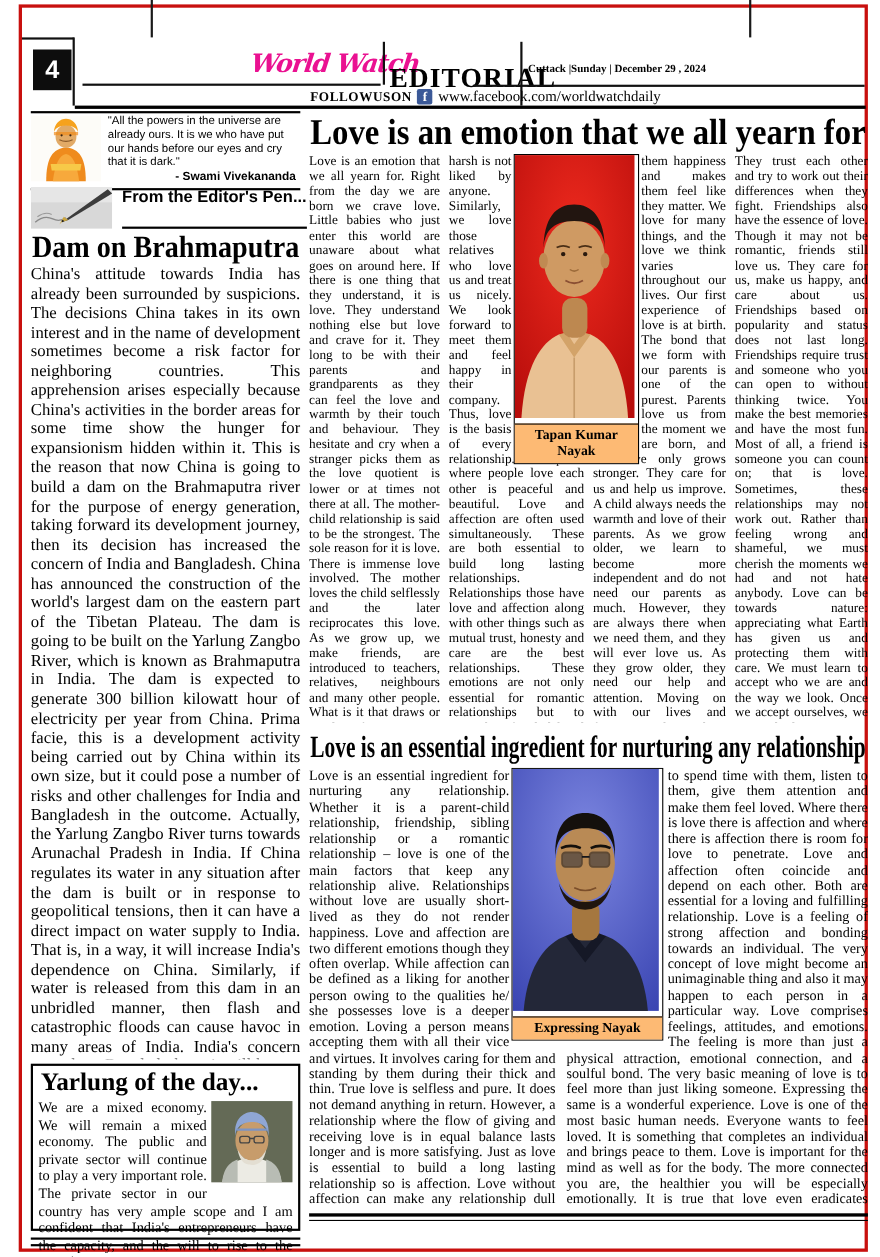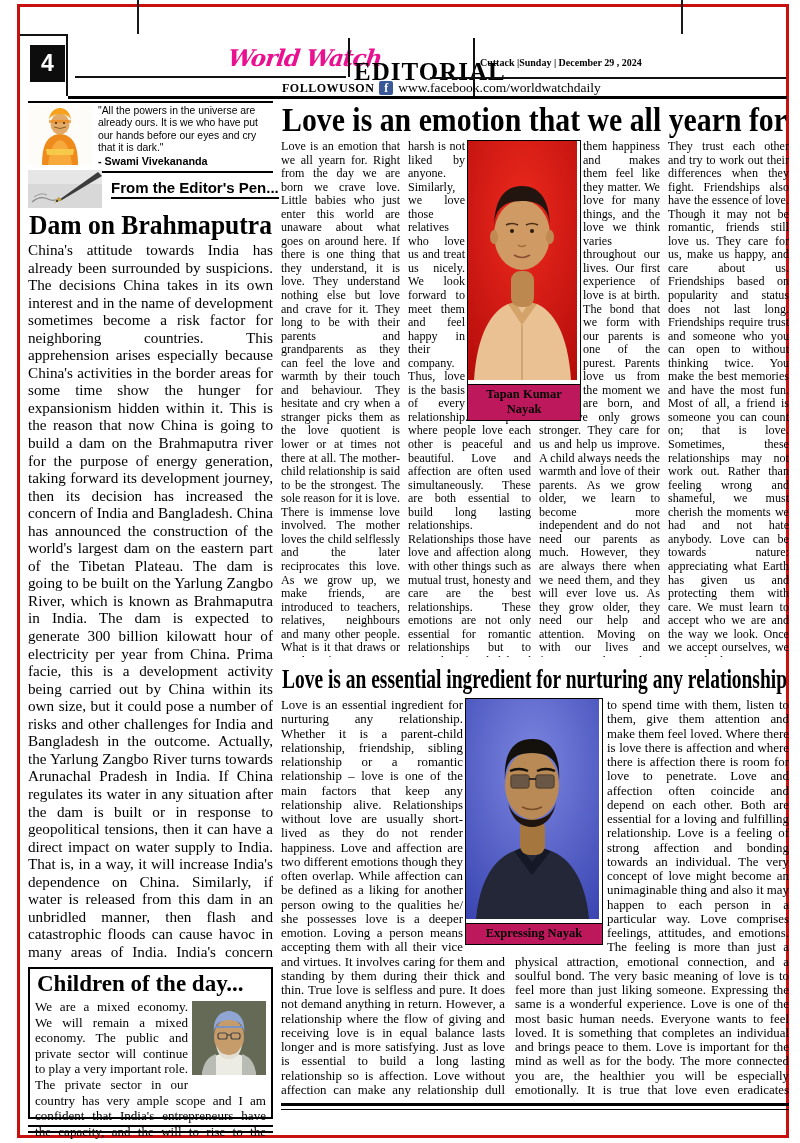--- a/index.html
+++ b/index.html
@@ -36,25 +36,25 @@
   .follow-url{font-size:13.5px;text-align:right;}
   .thick-rule{position:absolute;left:68px;top:96px;width:719px;height:3px;background:#000;}
 
   
   .leftcol{position:absolute;left:28px;top:100px;width:245px;}
   .quote-box{position:absolute;left:0;top:1px;width:245px;height:64px;
              border-top:2px solid #000;border-bottom:2px solid #000;
              display:flex;gap:6px;padding:2px 0;}
   .viv-wrap{width:64px;height:60px;flex:none;}
   .quote-text{font-family:"Liberation Sans",sans-serif;font-size:10.4px;line-height:12.3px;flex:1;}
-  .quote-author{font-weight:bold;font-size:10.8px;margin-top:1px;padding-right:4px;}
+  .quote-author{text-align:right;font-weight:bold;font-size:10.8px;margin-top:1px;padding-right:4px;}
   .pen-row{position:absolute;left:0;top:70px;width:245px;height:38px;display:flex;align-items:center;}
   .pen-wrap{width:74px;height:38px;flex:none;}
   .pen-label{font-family:"Liberation Sans",sans-serif;font-weight:bold;font-size:15px;
-             margin-left:9px;border-bottom:2px solid #000;padding-bottom:1px;white-space:nowrap;}
+             margin-left:9px;border-bottom:2px solid #000;padding-bottom:18px;white-space:nowrap;}
   .dam-headline{position:absolute;left:0;top:108px;}
   .dam-body{position:absolute;left:0;top:141px;width:245px;height:722px;overflow:hidden;
             font-size:15.2px;line-height:17.55px;text-align:justify;}
   .thought-box{position:absolute;left:0;top:867px;width:231px;height:144px;
                border:2px solid #000;padding:2px 5px;}
   .thought-title{font-weight:bold;font-size:23px;margin:0 0 2px 2px;}
   .thought-body{font-size:13.1px;line-height:15.6px;text-align:justify;}
   .mms-wrap{float:right;width:74px;height:74px;margin:2px 0 2px 4px;}
   .double-rule-left{position:absolute;left:0;top:1025px;width:245px;height:4px;
                     border-top:2.5px solid #000;border-bottom:2.5px solid #000;}
@@ -65,21 +65,21 @@
   .article1{position:absolute;left:0;top:40px;width:508px;height:517px;overflow:hidden;display:flex;gap:8px;}
   .article1 .col{font-size:12.1px;line-height:13.55px;text-align:justify;}
   .c1{width:119px;flex:none;}
   .c2{width:123px;flex:none;}
   .c3{width:121px;flex:none;}
   .c4{width:121px;flex:none;}
   .spacer{background:transparent;}
   .sp-r{float:right;width:66px;height:268px;}
   .sp-l{float:left;width:44px;height:268px;}
   .photo{position:absolute;border:1.5px solid #000;background:#fff;margin:0;z-index:2;}
-  .photo figcaption{border-top:1.5px solid #000;background:#be185d;text-align:center;
+  .photo figcaption{border-top:1.5px solid #000;background:#fdba74;text-align:center;
                     font-weight:bold;font-size:12.5px;padding:2px 0 3px;}
   .photo1{left:186px;top:0;width:112px;}
   .photo2{left:184px;top:0;width:136px;}
   .headline2{position:absolute;left:0;top:561px;}
   .article2{position:absolute;left:0;top:598px;width:508px;height:400px;overflow:hidden;display:flex;gap:10px;}
   .col2a{width:224px;flex:none;font-size:12.9px;line-height:14.25px;text-align:justify;}
   .col2b{width:274px;flex:none;font-size:12.9px;line-height:14.25px;text-align:justify;}
   .sp2-r{float:right;width:42px;height:252px;}
   .sp2-l{float:left;width:92px;height:252px;}
   .double-rule-right{position:absolute;left:0;top:1003px;width:508px;height:3px;
@@ -152,21 +152,21 @@
       <span class="pen-label">From the Editor's Pen...</span>
     </section>
 
     <svg class="dam-headline" width="245" height="33">
       <text x="1" y="26" font-family="Liberation Serif, serif" font-weight="bold" font-size="28" textLength="243" lengthAdjust="spacingAndGlyphs">Dam on Brahmaputra</text>
     </svg>
 
     <div class="dam-body">China's attitude towards India has already been surrounded by suspicions. The decisions China takes in its own interest and in the name of development sometimes become a risk factor for neighboring countries. This apprehension arises especially because China's activities in the border areas for some time show the hunger for expansionism hidden within it. This is the reason that now China is going to build a dam on the Brahmaputra river for the purpose of energy generation, taking forward its development journey, then its decision has increased the concern of India and Bangladesh. China has announced the construction of the world's largest dam on the eastern part of the Tibetan Plateau. The dam is going to be built on the Yarlung Zangbo River, which is known as Brahmaputra in India. The dam is expected to generate 300 billion kilowatt hour of electricity per year from China. Prima facie, this is a development activity being carried out by China within its own size, but it could pose a number of risks and other challenges for India and Bangladesh in the outcome. Actually, the Yarlung Zangbo River turns towards Arunachal Pradesh in India. If China regulates its water in any situation after the dam is built or in response to geopolitical tensions, then it can have a direct impact on water supply to India. That is, in a way, it will increase India's dependence on China. Similarly, if water is released from this dam in an unbridled manner, then flash and catastrophic floods can cause havoc in many areas of India. India's concern extends to Bangladesh, as it will have a similar impact there. Although China is defending its plan and saying that the concerns arising from it will be resolved, but its decision will continue to pose a threat to India.</div>
 
     <section class="thought-box">
-      <h3 class="thought-title">Children of the day...</h3>
+      <h3 class="thought-title">Yarlung of the day...</h3>
       <div class="thought-body">
         <div class="mms-wrap">
           <svg width="74" height="74" viewBox="0 0 74 74">
             <rect width="74" height="74" fill="#5f6550"></rect>
             <rect width="74" height="74" fill="#6b7260" opacity=".4"></rect>
             <path d="M10 74 C12 58 24 52 37 52 C50 52 62 58 64 74 Z" fill="#ecebe4"></path>
             <path d="M10 74 C11 60 18 55 24 53 L24 74 Z" fill="#b8bcb4"></path>
             <path d="M64 74 C63 60 56 55 50 53 L50 74 Z" fill="#b8bcb4"></path>
             <ellipse cx="37" cy="36" rx="15" ry="18" fill="#c79c6b"></ellipse>
             <path d="M22 32 C20 16 30 10 37 10 C44 10 54 16 52 32 C52 24 46 19 37 19 C28 19 22 24 22 32 Z" fill="#8fa6d4"></path>

